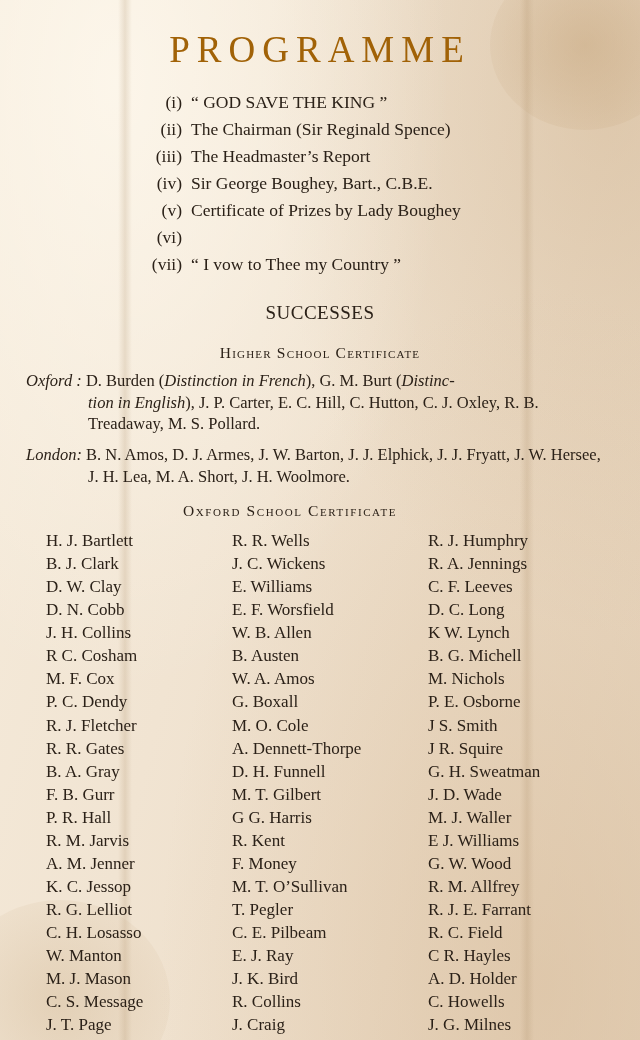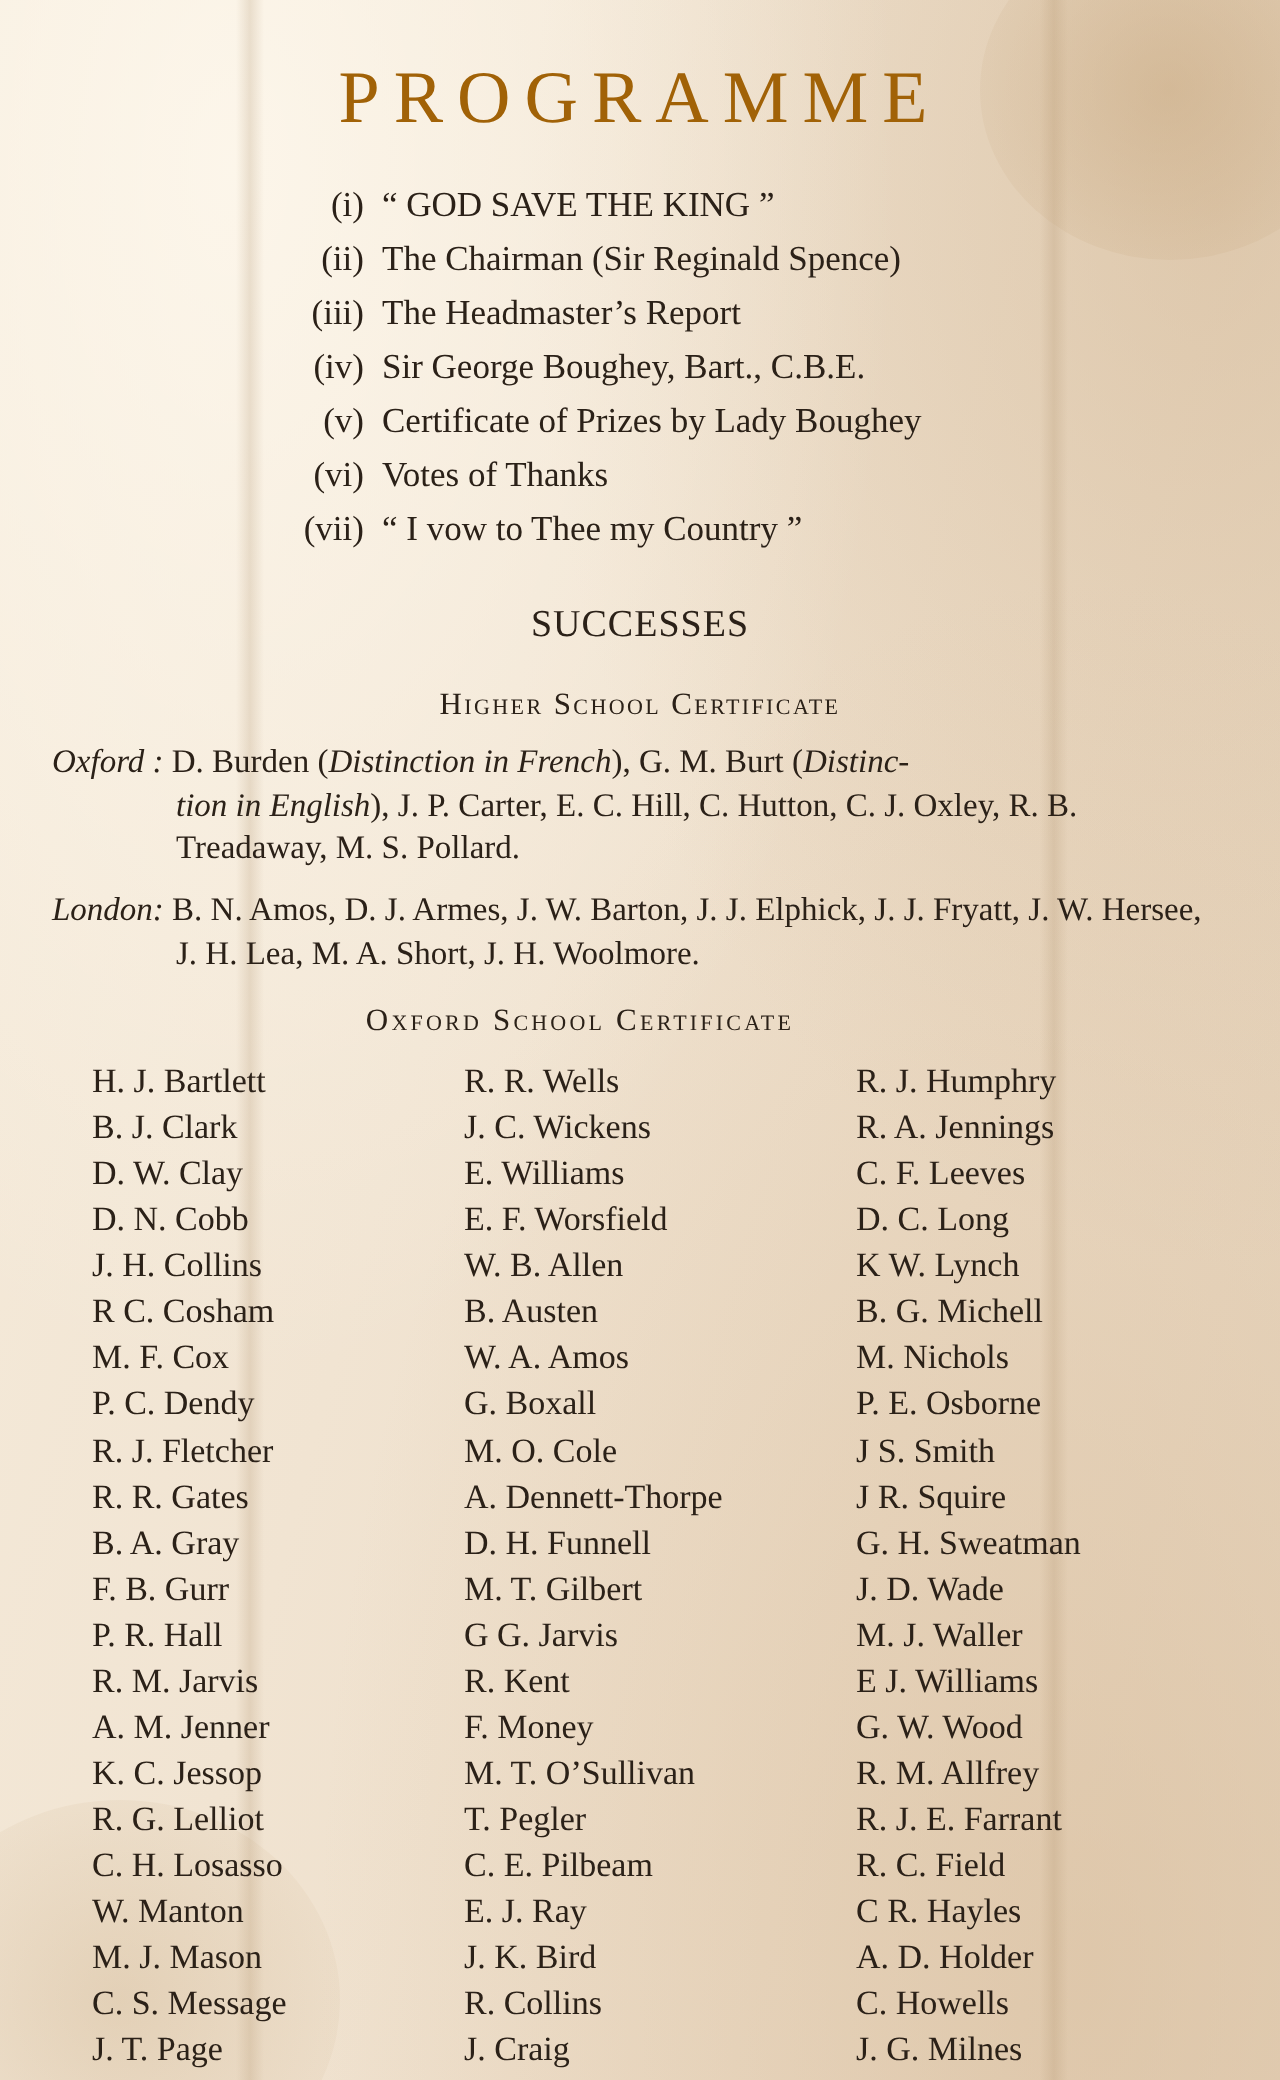--- a/index.html
+++ b/index.html
@@ -155,21 +155,20 @@
     <li>
       <span class="pl-num indent-1">(iv)</span>
       <span>Sir George Boughey, Bart., C.B.E.</span>
     </li>
     <li>
       <span class="pl-num indent-1">(v)</span>
       <span>Certificate of Prizes by Lady Boughey</span>
     </li>
     <li>
       <span class="pl-num indent-1">(vi)</span>
-      <span>Votes of Thanks</span>
     </li>
     <li>
       <span class="pl-num indent-1">(vii)</span>
       <span>“ I vow to Thee my Country ”</span>
     </li>
   </ul>
 
   <h2 class="successes">SUCCESSES</h2>
 
   <h3 class="subhead">Higher School Certificate</h3>
@@ -219,21 +218,21 @@
       <div class="nm">E. Williams</div>
       <div class="nm">E. F. Worsfield</div>
       <div class="nm">W. B. Allen</div>
       <div class="nm">B. Austen</div>
       <div class="nm">W. A. Amos</div>
       <div class="nm">G. Boxall</div>
       <div class="nm">M. O. Cole</div>
       <div class="nm">A. Dennett-Thorpe</div>
       <div class="nm">D. H. Funnell</div>
       <div class="nm">M. T. Gilbert</div>
-      <div class="nm">G  G. Jarvis</div>
+      <div class="nm">G  G. Harris</div>
       <div class="nm">R. Kent</div>
       <div class="nm">F. Money</div>
       <div class="nm">M. T. O’Sullivan</div>
       <div class="nm">T. Pegler</div>
       <div class="nm">C. E. Pilbeam</div>
       <div class="nm">E. J. Ray</div>
       <div class="nm">J. K. Bird</div>
       <div class="nm">R. Collins</div>
       <div class="nm">J. Craig</div>
       <div class="nm">W. G. Curtis</div>

